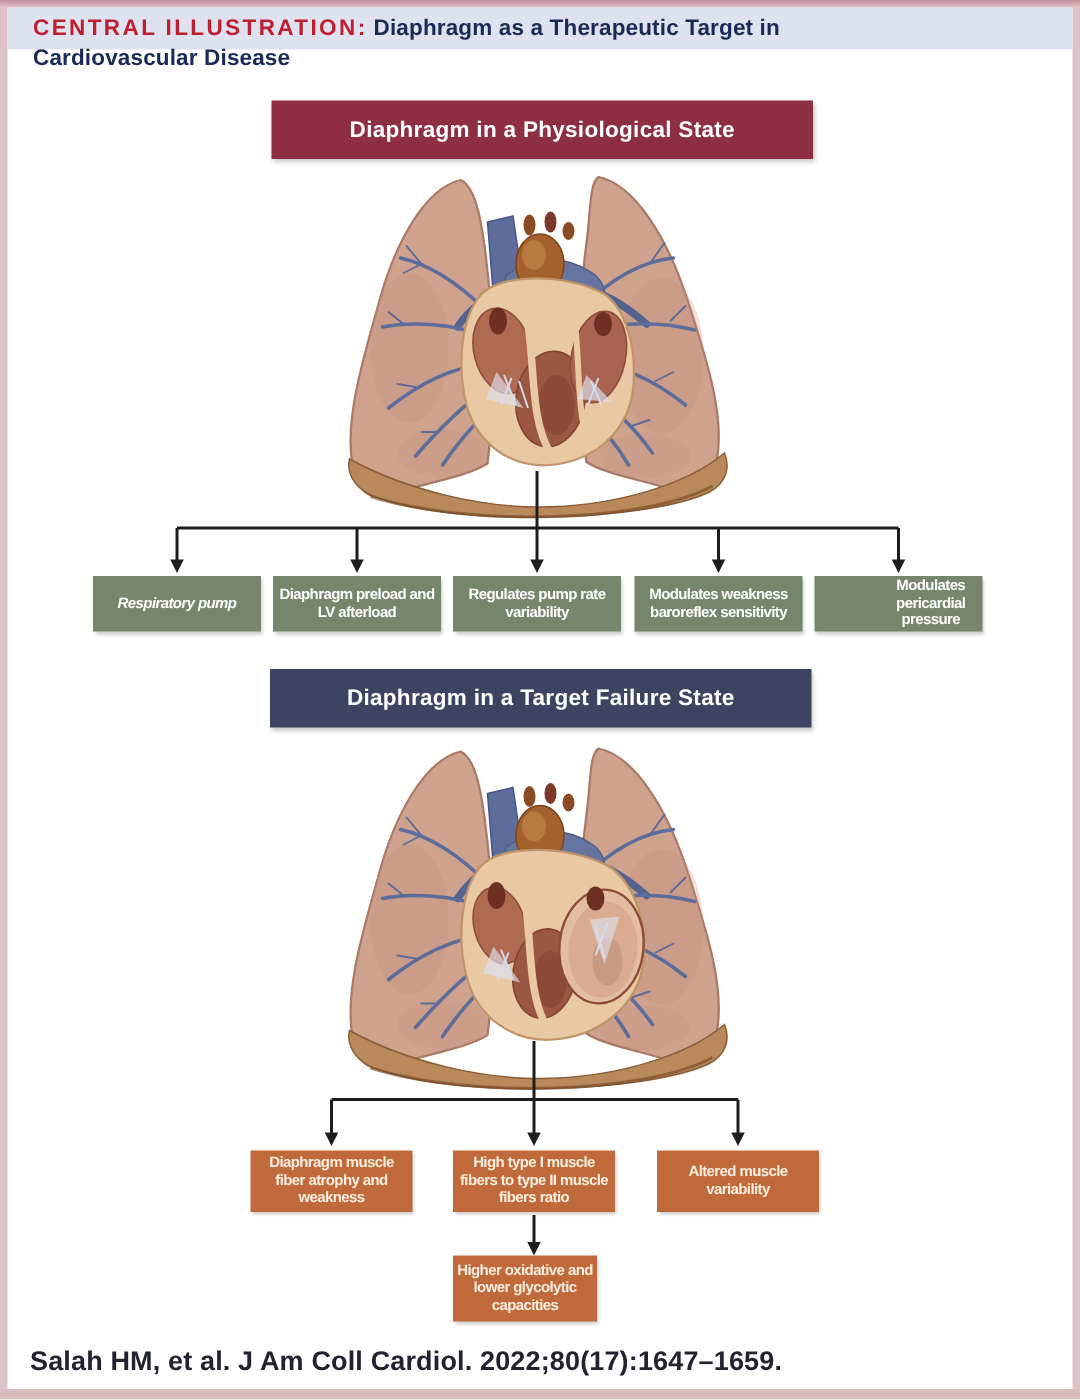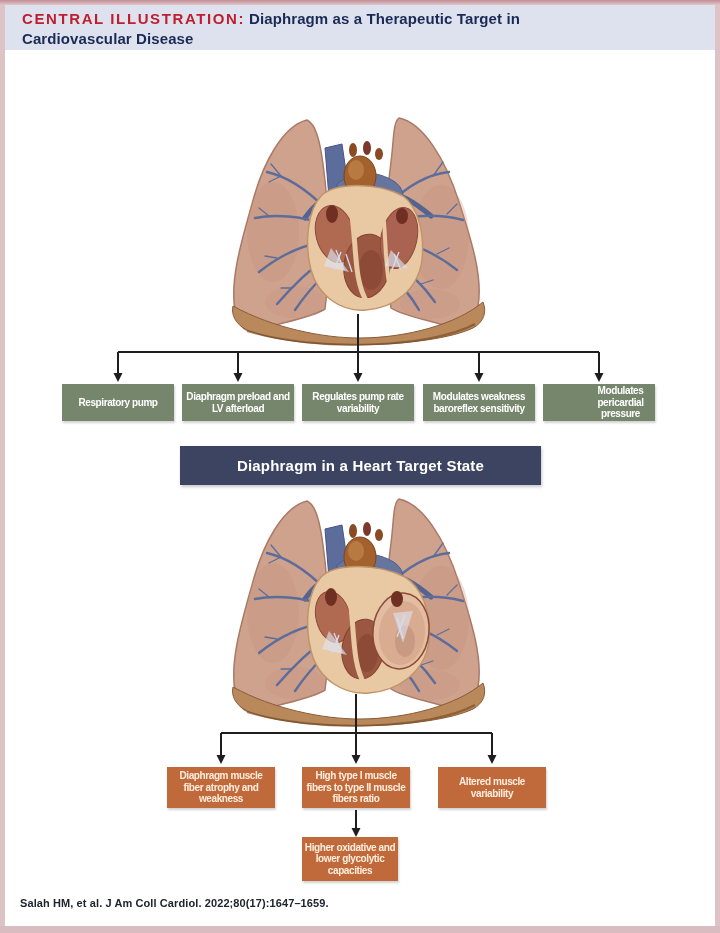--- a/index.html
+++ b/index.html
@@ -5,21 +5,21 @@
   html,body{margin:0;padding:0;background:#ffffff;}
   .page{
     position:relative;width:720px;height:933px;background:#ffffff;
     font-family:"Liberation Sans", sans-serif;overflow:hidden;
     box-shadow:inset 0 0 0 5px #ddc2c6;
   }
   .edge-top{position:absolute;left:0;top:0;width:720px;height:5px;
     background:linear-gradient(#c08e99,#e0c4c8);}
   .edge-bottom{position:absolute;left:0;bottom:0;width:720px;height:7px;background:#d9bcc0;}
   .header-band{
-    position:absolute;left:5px;top:5px;width:710px;height:45px;
+    position:absolute;left:5px;top:5px;width:710px;height:28px;
     background:#dde2ee;box-sizing:border-box;padding:4px 0 0 17px;
   }
   .header-text{width:580px;font-size:15px;font-weight:bold;line-height:20px;}
   .hdr-label{color:#bf1e2e;letter-spacing:1.6px;margin-right:4px;}
   .hdr-title{color:#1b2a55;letter-spacing:.1px;}
   .banner{
     position:absolute;width:361px;height:39px;color:#ffffff;
     font-size:15px;font-weight:bold;text-align:center;line-height:39px;
     letter-spacing:.2px;box-shadow:1px 2px 3px rgba(0,0,0,.22);
   }
@@ -27,42 +27,43 @@
   .banner-2{left:180px;top:446px;background:#3d4462;}
   .illus{position:absolute;}
   .connector{position:absolute;left:0;}
   .outcome{
     position:absolute;display:flex;align-items:center;justify-content:center;
     text-align:center;color:#ffffff;font-weight:bold;font-size:10px;
     letter-spacing:-0.4px;line-height:1.15;box-sizing:border-box;padding:1px 2px;
     box-shadow:1px 2px 2px rgba(0,0,0,.18);
   }
   .green{background:#76866c;top:384px;width:112px;height:37px;}
-  .g0{left:62px;}.g1{left:182px;}.g2{left:302px;}.g3{left:423px;}.g4{left:543px;padding-left:45px;}
+  .g0{left:62px;font-style:italic;}.g1{left:182px;}.g2{left:302px;}.g3{left:423px;}.g4{left:543px;padding-left:45px;}
   .orange{background:#c06a3c;color:#ffeede;width:108px;height:41px;top:767px;}
   .o0{left:167px;}.o1{left:302px;text-align:center;}.o2{left:438px;}
   .orange-sub{background:#c06a3c;color:#ffeede;width:96px;height:44px;top:837px;left:302px;}
   .citation{
-    position:absolute;left:20px;top:897px;font-size:11px;font-weight:bold;
+    position:absolute;left:20px;top:897px;font-size:18px;font-weight:bold;
     color:#20242e;letter-spacing:.1px;
   }
 </style>
 </head>
 <body>
 
 <div class="page">
 
   <div class="edge-top"></div>
 
   <div class="header-band">
     <div class="header-text">
       <span class="hdr-label">CENTRAL ILLUSTRATION:</span><span class="hdr-title">Diaphragm as a Therapeutic Target in Cardiovascular Disease</span>
     </div>
   </div>
 
+  <div class="banner banner-1">Diaphragm in a Physiological State</div>
 
   <svg class="illus" style="left:225px;top:112px" width="270" height="235" viewBox="0 0 270 235">
     <g>
       <path d="M82,8 C58,14 38,50 27,92 C15,134 5,170 10,198 C13,214 20,222 33,218 C58,210 86,206 100,197 C106,152 104,96 98,52 C95,30 91,12 82,8 Z" fill="#cfa28d" stroke="#ab7a67" stroke-width="1.5"></path>
       <path d="M174,6 C198,11 220,46 234,90 C247,130 258,166 253,194 C250,212 242,220 228,216 C204,208 178,204 166,196 C159,152 160,94 166,50 C169,27 168,10 174,6 Z" fill="#cfa28d" stroke="#ab7a67" stroke-width="1.5"></path>
       <ellipse cx="48" cy="120" rx="26" ry="50" fill="#c3917c" opacity=".28"></ellipse>
       <ellipse cx="216" cy="125" rx="28" ry="52" fill="#c3917c" opacity=".28"></ellipse>
       <ellipse cx="70" cy="190" rx="30" ry="16" fill="#c3917c" opacity=".25"></ellipse>
       <ellipse cx="205" cy="192" rx="30" ry="15" fill="#c3917c" opacity=".25"></ellipse>
     </g>
@@ -156,21 +157,21 @@
   <div class="outcome green g2">
       <span>Regulates pump rate variability</span>
     </div>
   <div class="outcome green g3">
       <span>Modulates weakness baroreflex sensitivity</span>
     </div>
   <div class="outcome green g4">
       <span>Modulates pericardial pressure</span>
     </div>
 
-  <div class="banner banner-2">Diaphragm in a Heart Target State</div>
+  <div class="banner banner-2">Diaphragm in a Target Failure State</div>
 
   <svg class="illus" style="left:225px;top:493px" width="270" height="235" viewBox="0 0 270 235">
     <g>
       <path d="M82,8 C58,14 38,50 27,92 C15,134 5,170 10,198 C13,214 20,222 33,218 C58,210 86,206 100,197 C106,152 104,96 98,52 C95,30 91,12 82,8 Z" fill="#cfa28d" stroke="#ab7a67" stroke-width="1.5"></path>
       <path d="M174,6 C198,11 220,46 234,90 C247,130 258,166 253,194 C250,212 242,220 228,216 C204,208 178,204 166,196 C159,152 160,94 166,50 C169,27 168,10 174,6 Z" fill="#cfa28d" stroke="#ab7a67" stroke-width="1.5"></path>
       <ellipse cx="48" cy="120" rx="26" ry="50" fill="#c3917c" opacity=".28"></ellipse>
       <ellipse cx="216" cy="125" rx="28" ry="52" fill="#c3917c" opacity=".28"></ellipse>
       <ellipse cx="70" cy="190" rx="30" ry="16" fill="#c3917c" opacity=".25"></ellipse>
       <ellipse cx="205" cy="192" rx="30" ry="15" fill="#c3917c" opacity=".25"></ellipse>
     </g>

